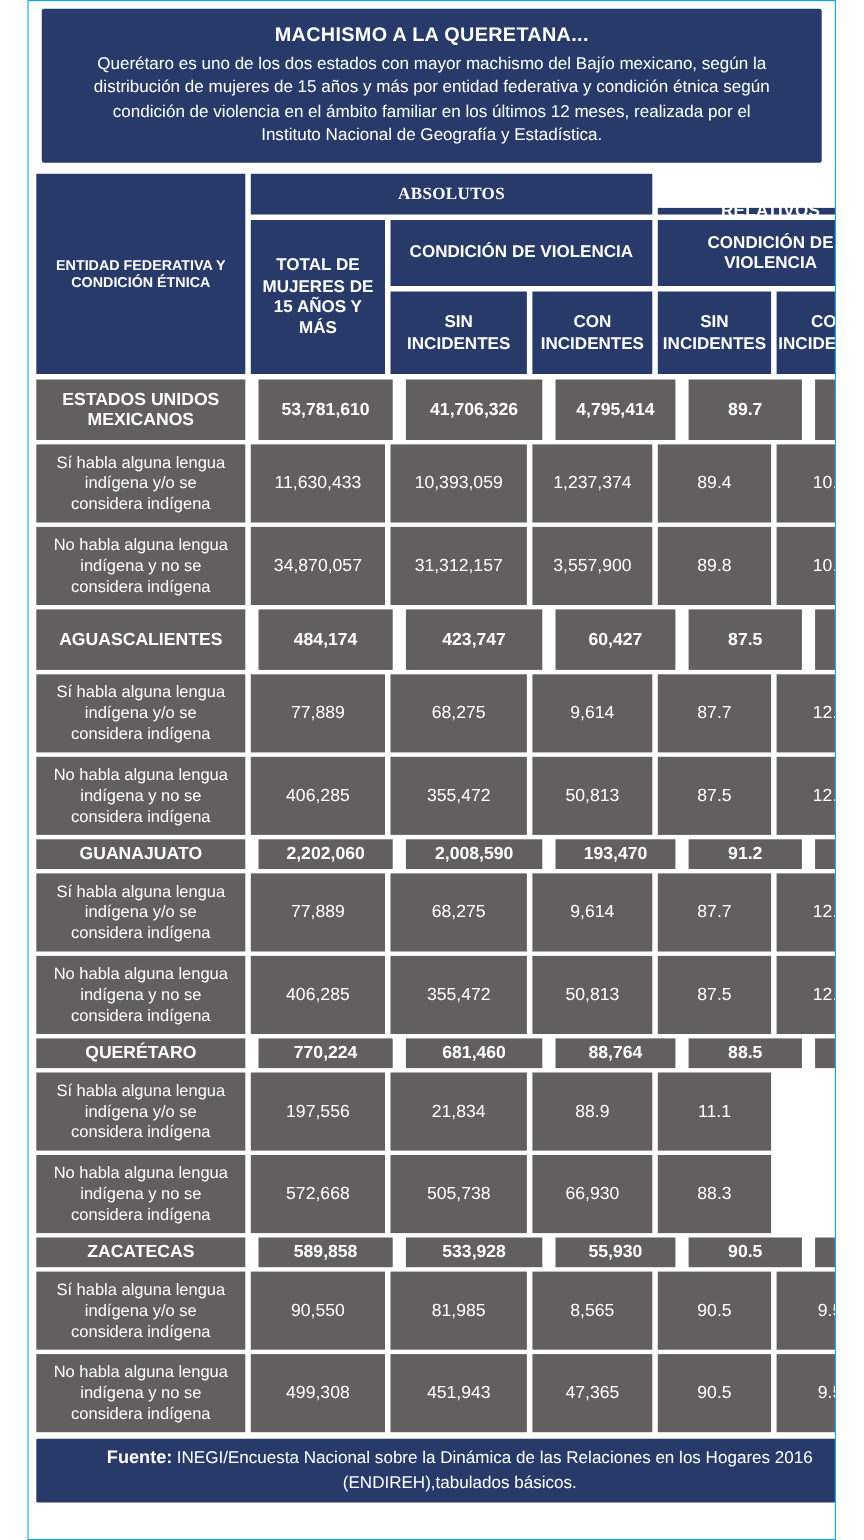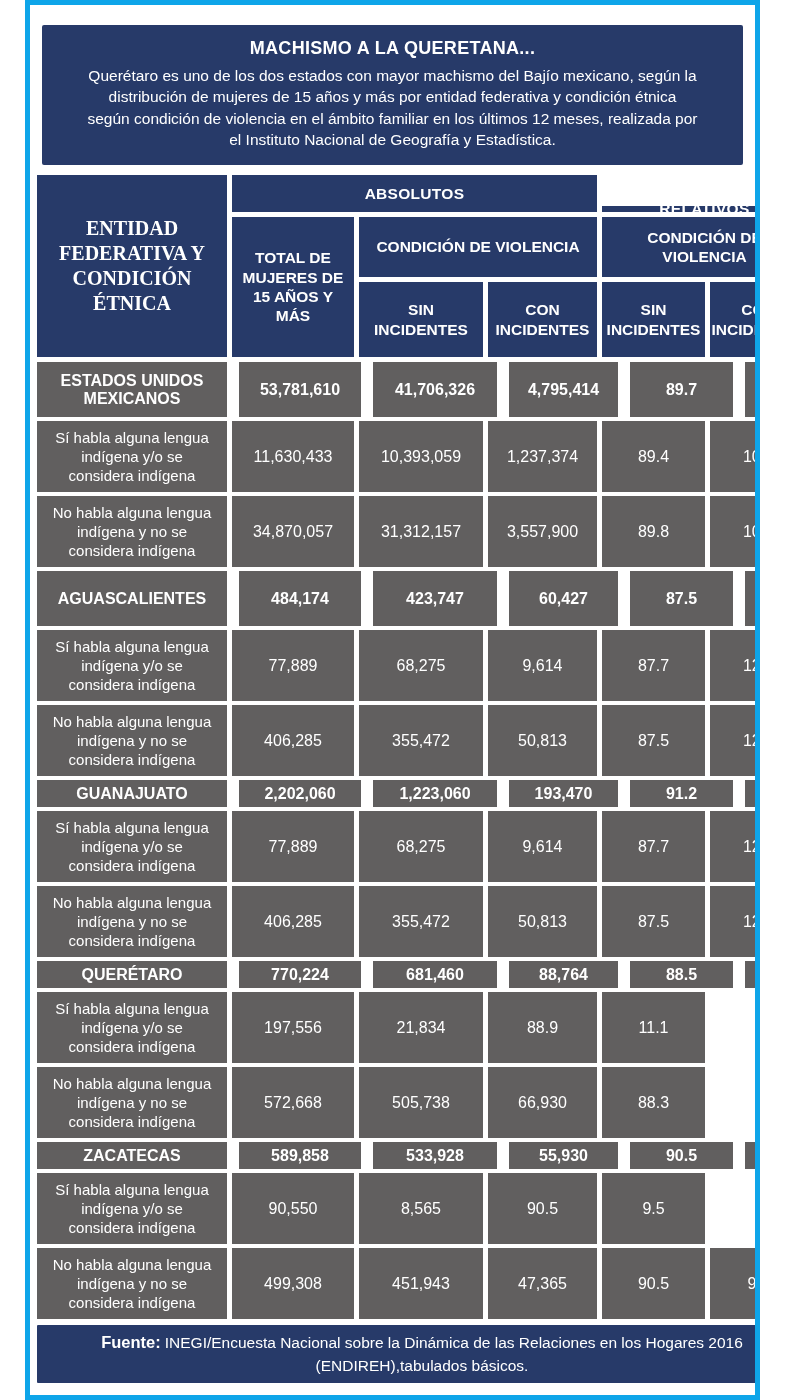--- a/index.html
+++ b/index.html
@@ -3,22 +3,22 @@
 <meta charset="utf-8">
 <style>
   * { margin:0; padding:0; box-sizing:border-box; }
   html,body { background:#ffffff; }
   body { font-family:"Liberation Sans", sans-serif; }
 
   .page {
     width:735px; height:1400px;
     margin:0 auto;
     background:#ffffff;
-    border:5px solid #0ea5e9;
-    padding:19px 7px 8px 7px;
+    border:1px solid #0ea5e9;
+    padding:6px 7px 8px 7px;
     overflow:hidden;
   }
 
   
   .title-box {
     background:#273a69;
     color:#ffffff;
     margin:1px 5px 10px 5px;
     height:140px;
     border-radius:2px;
@@ -46,22 +46,22 @@
     grid-template-rows:37px 60px 75px;
     gap:5px;
     margin-bottom:5px;
   }
   .hcell {
     background:#273a69; color:#ffffff;
     font-weight:bold; font-size:15.5px; line-height:1.25;
     display:flex; align-items:center; justify-content:center;
     text-align:center; padding:3px 8px;
   }
-  .h-entity   { grid-column:1; grid-row:1 / span 3; font-size:20px;font-family:Liberation Serif, serif; }
-  .h-abs      { grid-column:2 / span 3; grid-row:1; letter-spacing:.3px; }
+  .h-entity   { grid-column:1; grid-row:1 / span 3; font-size:13px; }
+  .h-abs      { grid-column:2 / span 3; grid-row:1; letter-spacing:.3px;font-family:Liberation Serif, serif; }
   .h-rel      { grid-column:5 / span 2; grid-row:1; letter-spacing:.3px;margin-top:31px; }
   .h-total    { grid-column:2; grid-row:2 / span 2; }
   .h-condabs  { grid-column:3 / span 2; grid-row:2; }
   .h-condrel  { grid-column:5 / span 2; grid-row:2; }
   .h-sinabs   { grid-column:3; grid-row:3; }
   .h-conabs   { grid-column:4; grid-row:3; }
   .h-sinrel   { grid-column:5; grid-row:3; }
   .h-conrel   { grid-column:6; grid-row:3; }
 
   
@@ -162,21 +162,21 @@
           <div class="cell cell-label">No habla alguna lengua indígena y no se considera indígena</div>
           <div class="cell cell-num">406,285</div>
           <div class="cell cell-num">355,472</div>
           <div class="cell cell-num">50,813</div>
           <div class="cell cell-num">87.5</div>
           <div class="cell cell-num">12.4</div>
         </div>
         <div class="trow grid6 state">
           <div class="cell cell-label">GUANAJUATO</div>
           <div class="cell cell-num">2,202,060</div>
-          <div class="cell cell-num">1,223,060</div>
+          <div class="cell cell-num">2,008,590</div>
           <div class="cell cell-num">193,470</div>
           <div class="cell cell-num">91.2</div>
           <div class="cell cell-num">8.8</div>
         </div>
         <div class="trow grid6 sub">
           <div class="cell cell-label">Sí habla alguna lengua indígena y/o se considera indígena</div>
           <div class="cell cell-num">77,889</div>
           <div class="cell cell-num">68,275</div>
           <div class="cell cell-num">9,614</div>
           <div class="cell cell-num">87.7</div>
@@ -216,20 +216,21 @@
           <div class="cell cell-label">ZACATECAS</div>
           <div class="cell cell-num">589,858</div>
           <div class="cell cell-num">533,928</div>
           <div class="cell cell-num">55,930</div>
           <div class="cell cell-num">90.5</div>
           <div class="cell cell-num">9.5</div>
         </div>
         <div class="trow grid6 sub">
           <div class="cell cell-label">Sí habla alguna lengua indígena y/o se considera indígena</div>
           <div class="cell cell-num">90,550</div>
+          <div class="cell cell-num">81,985</div>
           <div class="cell cell-num">8,565</div>
           <div class="cell cell-num">90.5</div>
           <div class="cell cell-num">9.5</div>
         </div>
         <div class="trow grid6 sub">
           <div class="cell cell-label">No habla alguna lengua indígena y no se considera indígena</div>
           <div class="cell cell-num">499,308</div>
           <div class="cell cell-num">451,943</div>
           <div class="cell cell-num">47,365</div>
           <div class="cell cell-num">90.5</div>

